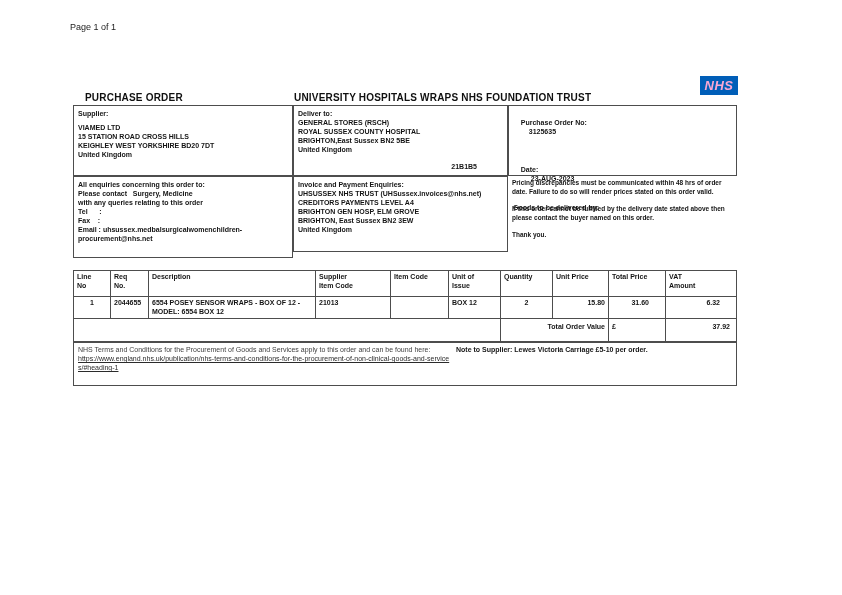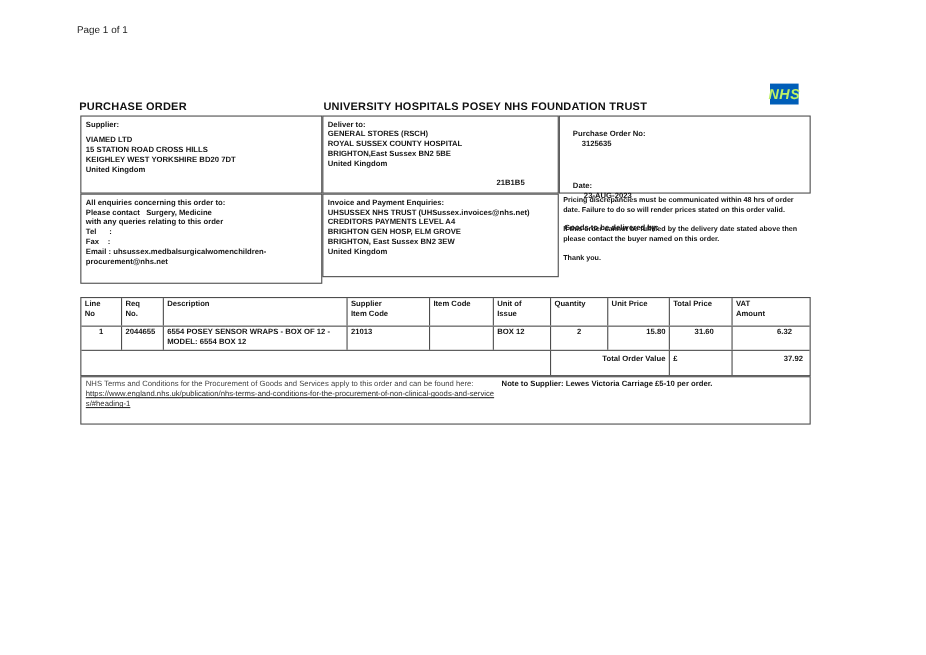--- a/index.html
+++ b/index.html
@@ -8,28 +8,28 @@
     position:relative;
     font-family:"Liberation Sans", sans-serif;
     color:#161616;
     overflow:hidden;
   }
   .abs { position:absolute; }
 
   .page-label { left:70px; top:22px; font-size:9px; color:#1c1c1c; }
 
   .nhs-logo {
-    left:700px; top:76px; width:26px; height:19px;
-    background:#005EB8; color:#bef264;
+    left:700px; top:76px; width:38px; height:19px;
+    background:#005EB8; color:#f9a8d4;
     display:flex; align-items:center; justify-content:center;
     font-weight:bold; font-style:italic; font-size:13px; letter-spacing:0.5px;
   }
 
   .title { top:92px; font-weight:bold; font-size:10px; letter-spacing:0.2px; color:#101010; }
-  .title-left { left:72px; }
+  .title-left { left:85px; }
   .title-right { left:294px; }
 
   .box {
     position:absolute;
     border:1px solid #4d4d4d;
     font-size:7px; line-height:9px; font-weight:bold;
     padding:3px 4px;
     color:#141414;
   }
   .box .line { white-space:pre; }
@@ -81,21 +81,21 @@
 </head>
 <body>
 
 <div class="abs page-label">Page 1 of 1</div>
 
 <div class="abs nhs-logo" style="background: rgb(0, 94, 184);">
   <span>NHS</span>
 </div>
 
 <div class="abs title title-left">PURCHASE ORDER</div>
-<div class="abs title title-right">UNIVERSITY HOSPITALS POSEY NHS FOUNDATION TRUST</div>
+<div class="abs title title-right">UNIVERSITY HOSPITALS WRAPS NHS FOUNDATION TRUST</div>
 
 <div class="box" style="left:73px; top:105px; width:220px; height:71px;">
   <div class="line">Supplier:</div>
   <div class="gap-top">
     <div class="line">VIAMED LTD</div>
     <div class="line">15 STATION ROAD CROSS HILLS</div>
     <div class="line">KEIGHLEY WEST YORKSHIRE BD20 7DT</div>
     <div class="line">United Kingdom</div>
   </div>
 </div>

